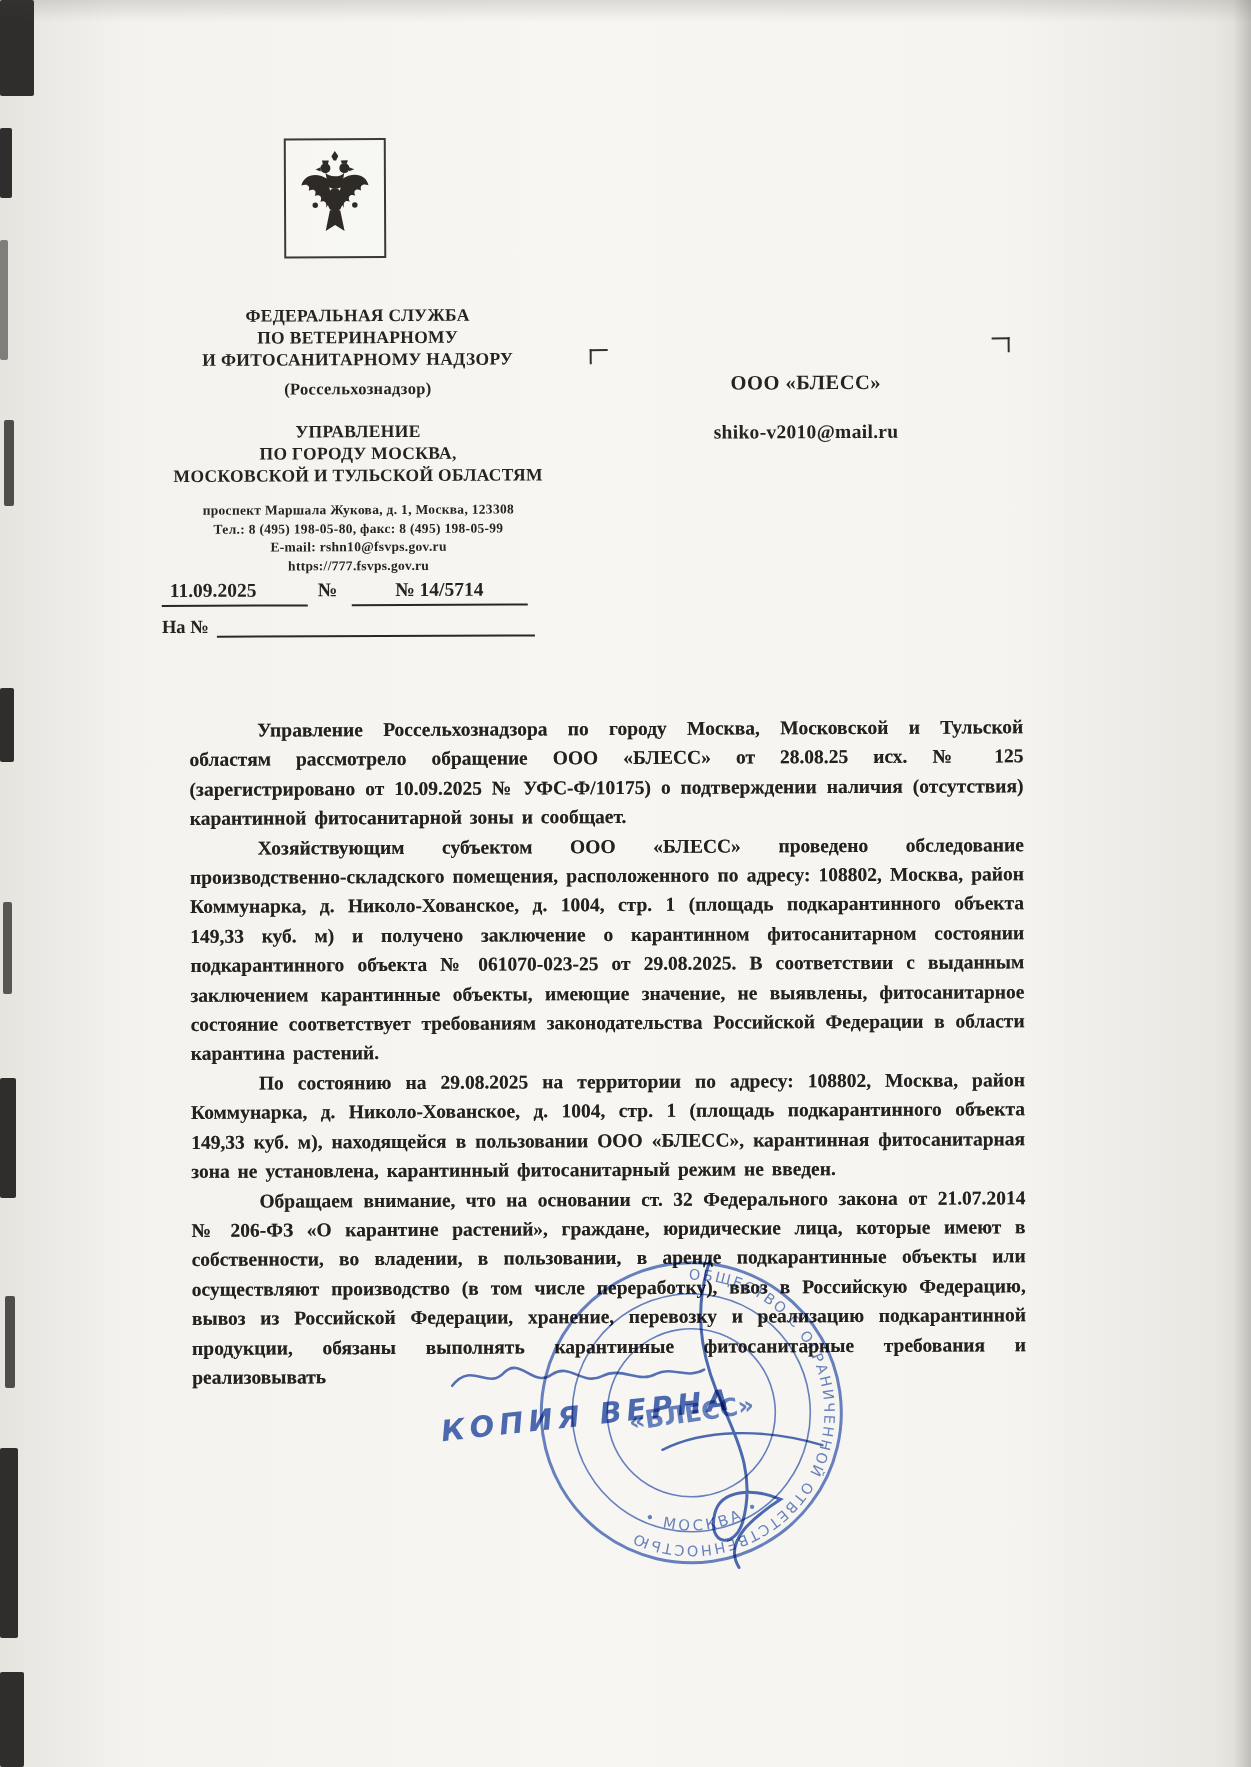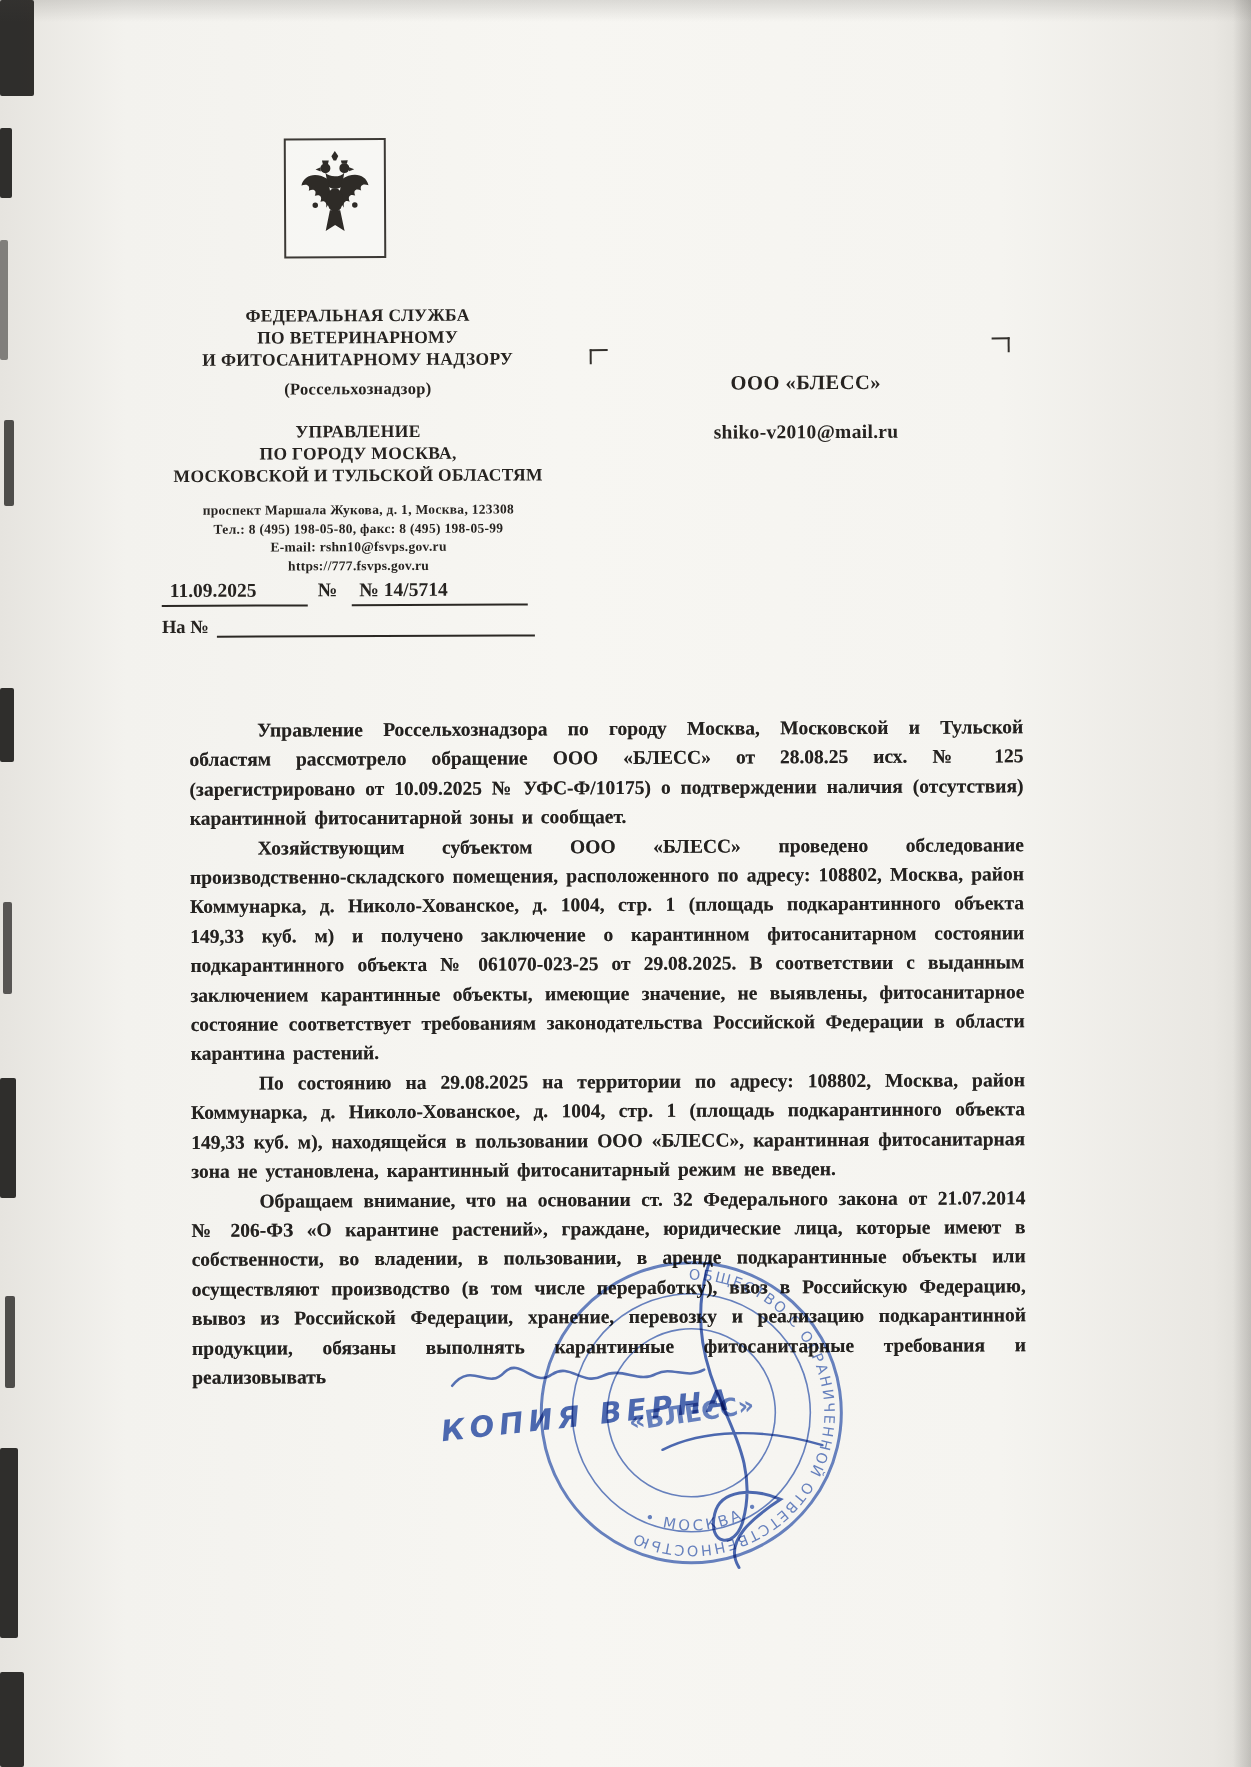--- a/index.html
+++ b/index.html
@@ -48,21 +48,21 @@
   .recipient .name{font-size:20.5px;letter-spacing:.5px;}
   .recipient .mail{font-size:19.5px;margin-top:27px;letter-spacing:.3px;}
   .corner{position:absolute;width:16px;height:13px;}
   .corner-left{left:592px;top:349px;border-left:2.5px solid #33302c;border-top:2.5px solid #33302c;}
   .corner-right{left:994px;top:339px;border-right:2.5px solid #33302c;border-top:2.5px solid #33302c;}
   
   .ref-row{position:absolute;left:163px;top:578px;font-size:19.5px;font-weight:700;white-space:nowrap;}
   .u{display:inline-block;border-bottom:2px solid #2b2824;padding:0 8px 3px 8px;}
   .ref-date{min-width:130px;text-align:left;}
   .ref-no-sign{margin:0 14px 0 10px;}
-  .ref-num{min-width:160px;}
+  .ref-num{min-width:160px;text-align:center;}
   .na-row{position:absolute;left:163px;top:614px;font-size:18.5px;font-weight:700;white-space:nowrap;}
   .na-line{display:inline-block;width:318px;border-bottom:2px solid #2b2824;height:20px;vertical-align:bottom;margin-left:8px;}
   
   .body-text{
     position:absolute;left:190px;top:714px;width:834px;
     font-size:19.5px;line-height:29.4px;font-weight:600;
     text-align:justify;word-spacing:3px;color:#242220;
     text-shadow:0 0 .4px rgba(45,42,38,.55);
   }
   .body-text p{margin:0;text-indent:68px;}

